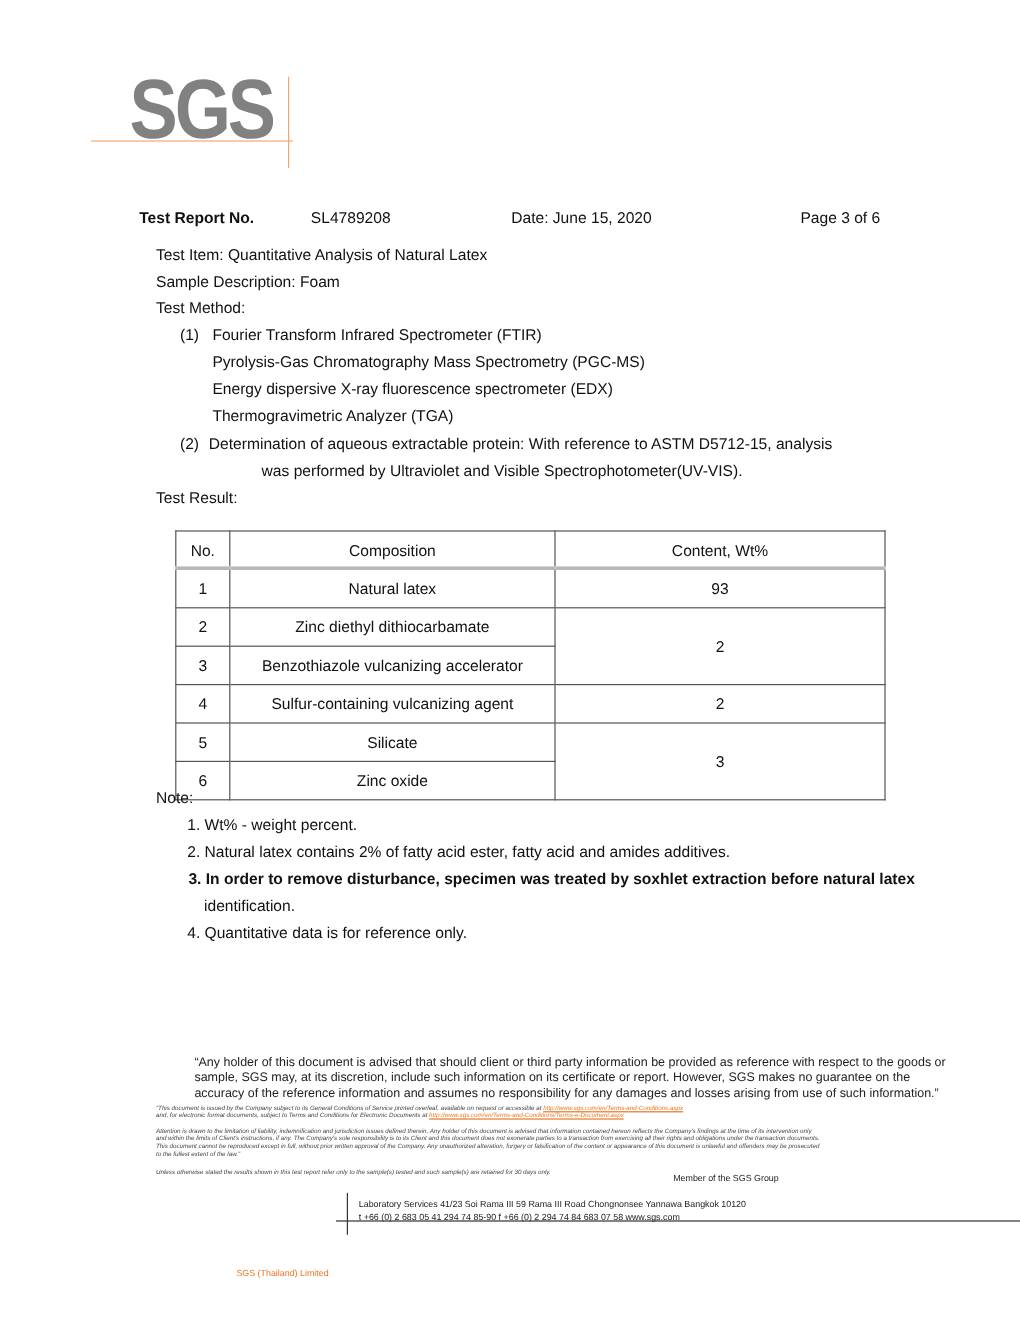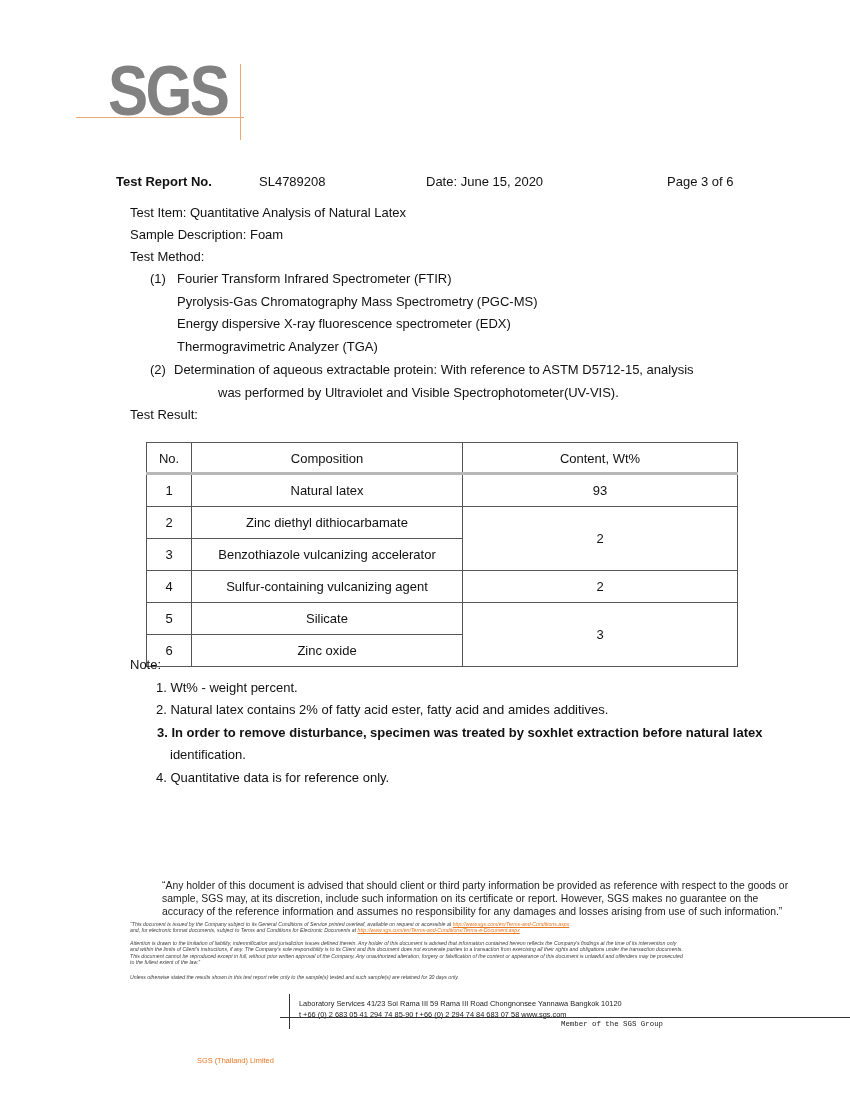--- a/index.html
+++ b/index.html
@@ -35,21 +35,21 @@
   .c-comp { width: 262px; }
 
   
   .disc { left: 130px; top: 879px; width: 640px; font-size: 10.4px; line-height: 13px; color: #222; margin-left: 32px; }
   .fine { font-size: 5.2px; line-height: 6.4px; font-style: italic; color: #444; white-space: nowrap; }
   .fine a { color: #e87722; text-decoration: underline; }
   .company { left: 197px; top: 1056px; font-size: 7.4px; color: #e87722; }
   .addr { left: 299px; top: 998px; font-size: 7.4px; line-height: 11px; color: #222; }
   .foot-vline { left: 289px; top: 994px; width: 1px; height: 35px; background: #333; }
   .foot-hline { left: 280px; top: 1017px; width: 570px; height: 1px; background: #333; }
-  .member { left: 561px; top: 1020px; font-size: 7.4px; color: #222; font-family: Liberation Mono, monospace; }
+  .member { left: 561px; top: 977px; font-size: 7.4px; color: #222; }
 </style>
 </head>
 <body>
 
 <div class="abs logo">
   <div class="logo-text">SGS</div>
   <div class="logo-hline"></div>
   <div class="logo-vline"></div>
 </div>
 

